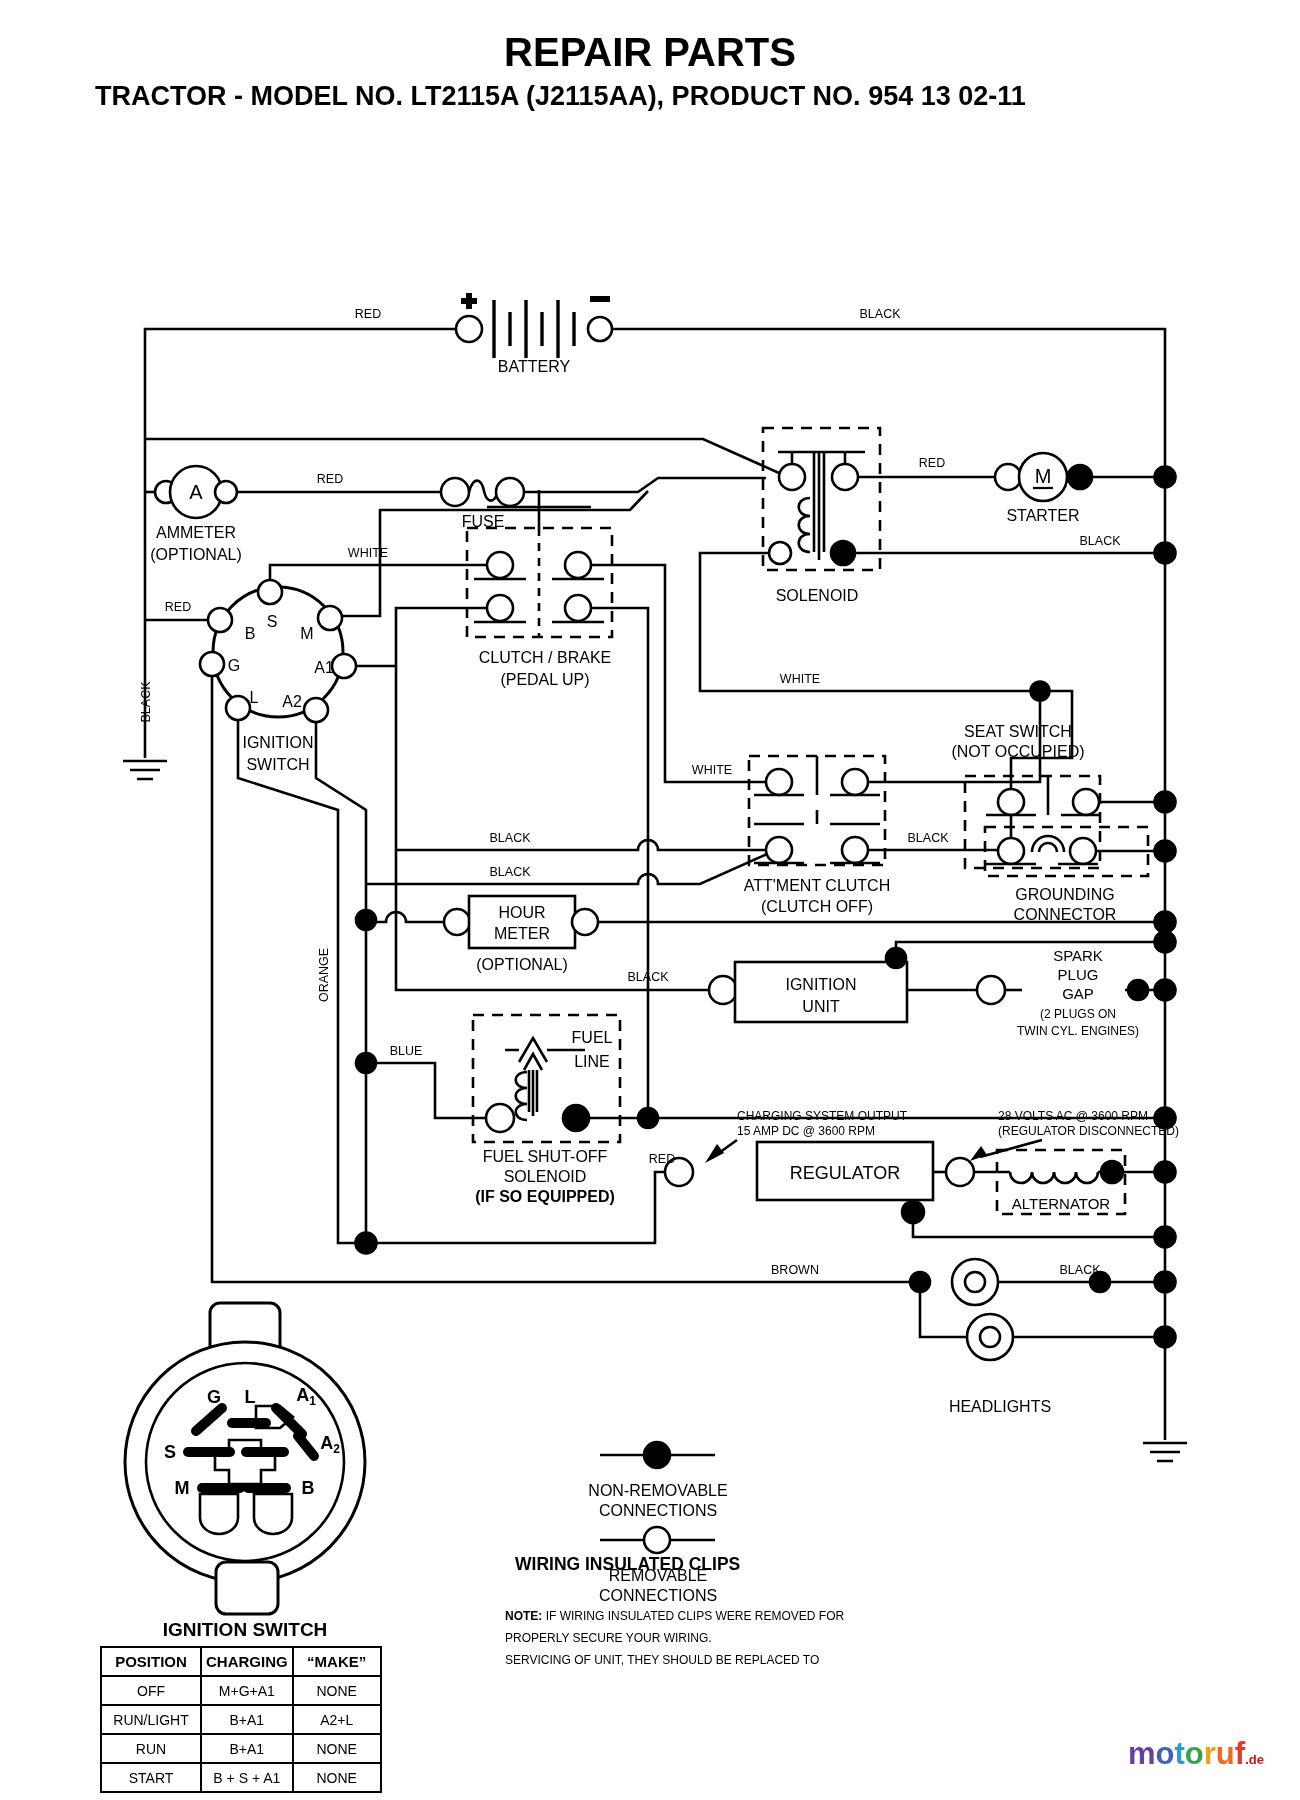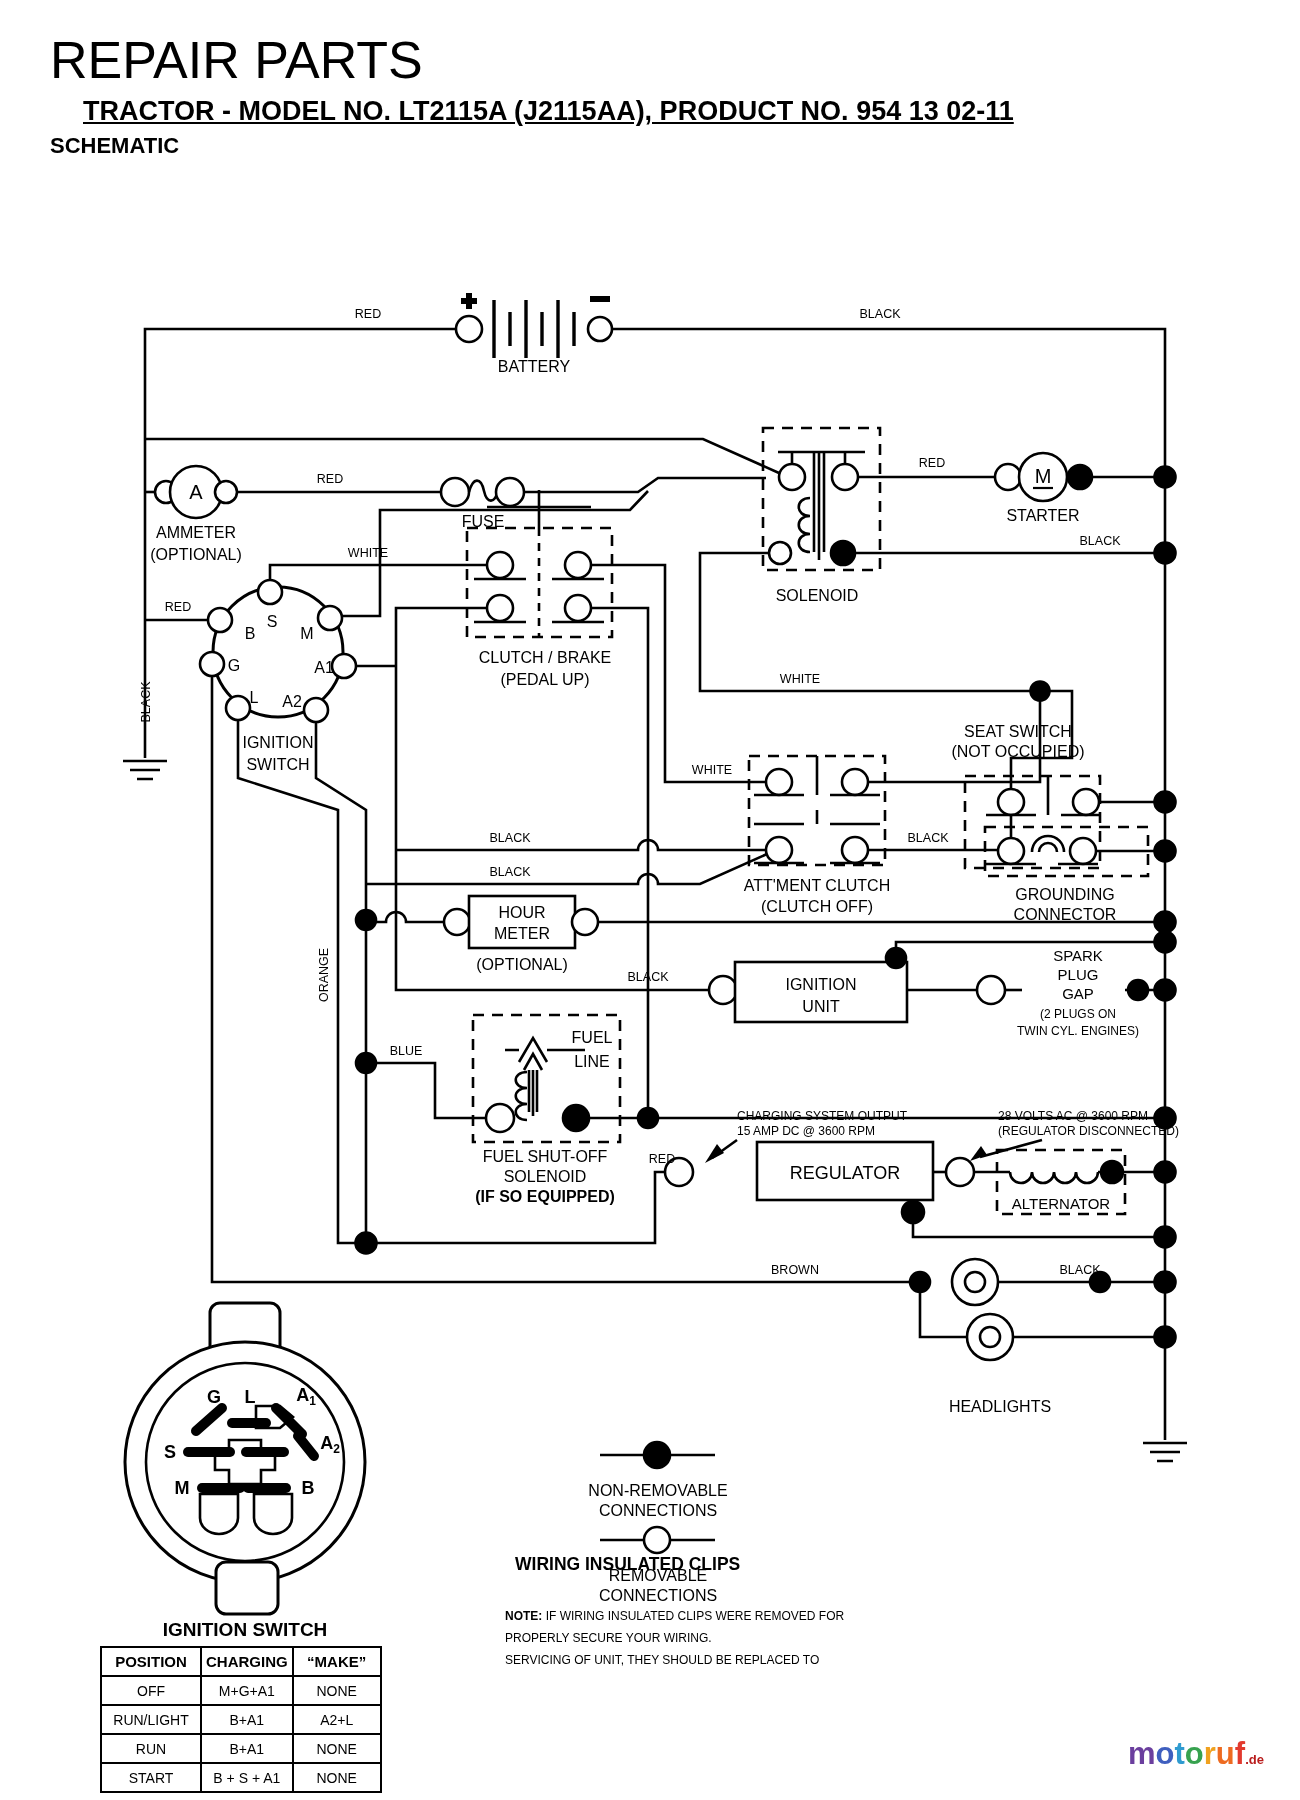--- a/index.html
+++ b/index.html
@@ -1,19 +1,19 @@
 <!DOCTYPE html>
 <html><head>
 <meta charset="utf-8">
 <style>
   html,body{margin:0;padding:0;background:#fff;}
   body{width:1300px;height:1800px;position:relative;font-family:"Liberation Sans",sans-serif;color:#000;overflow:hidden;}
   .hdr{position:absolute;left:50px;top:30px;width:1200px;}
-  .hdr .t1{font-size:52px;font-weight:normal;letter-spacing:0px;}
-  .hdr .t2{font-size:27px;font-weight:bold;margin-left:33px;margin-top:6px;text-decoration:underline;}
+  .hdr .t1{font-size:40px;font-weight:bold;letter-spacing:0px;text-align:center;}
+  .hdr .t2{font-size:27px;font-weight:bold;margin-left:45px;margin-top:6px;}
   .hdr .t3{font-size:22px;font-weight:bold;margin-top:6px;}
   svg{position:absolute;left:0;top:0;}
   svg text{font-family:"Liberation Sans",sans-serif;fill:#000;}
   .wl{font-size:12.5px;}
   .cl{font-size:16px;}
   .cl2{font-size:15px;}
   .small{font-size:12px;}
   .term{font-size:16px;}
   .bold{font-weight:bold;}
   .tablewrap{position:absolute;left:100px;top:1646px;}
@@ -25,21 +25,20 @@
   .noteswrap .nline{font-size:12px;line-height:22px;}
   .wm{position:absolute;left:1128px;top:1736px;font-weight:bold;font-size:31px;letter-spacing:0px;}
   .wm .suf{font-size:13px;color:#b91c1c;font-weight:bold;}
 </style>
 </head>
 <body>
 
 <div class="hdr">
   <div class="t1">REPAIR PARTS</div>
   <div class="t2">TRACTOR - MODEL NO. LT2115A (J2115AA), PRODUCT NO. 954 13 02-11</div>
-  <div class="t3">SCHEMATIC</div>
 </div>
 
 <svg width="1300" height="1800" viewBox="0 0 1300 1800">
   <g stroke="#000" stroke-width="2.6" fill="none">
 
     <g>
       <path d="M456,329 H145 V758"></path>
       <path d="M123,761 H167 M130,770 H160 M137,779 H153"></path>
     </g>
     <g>

